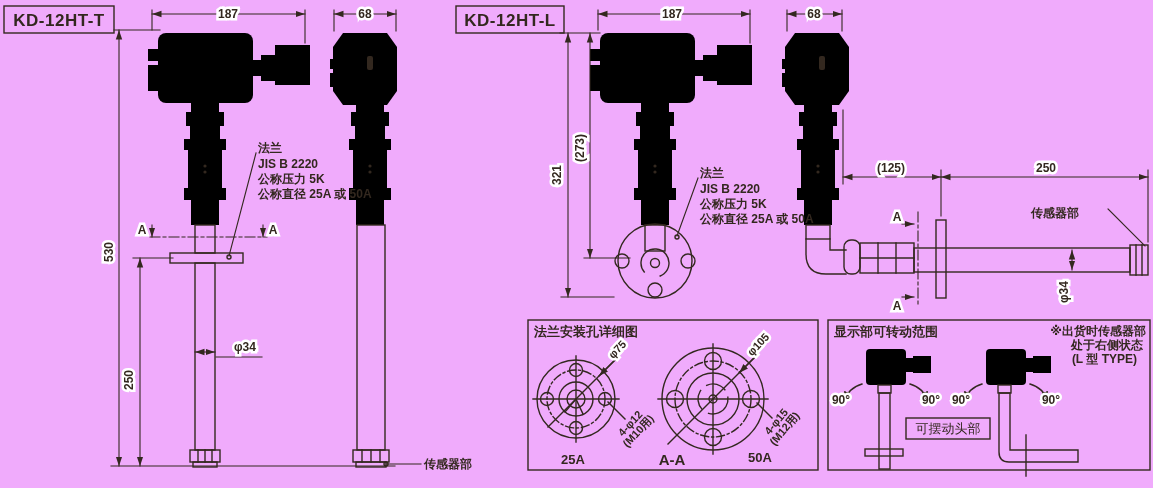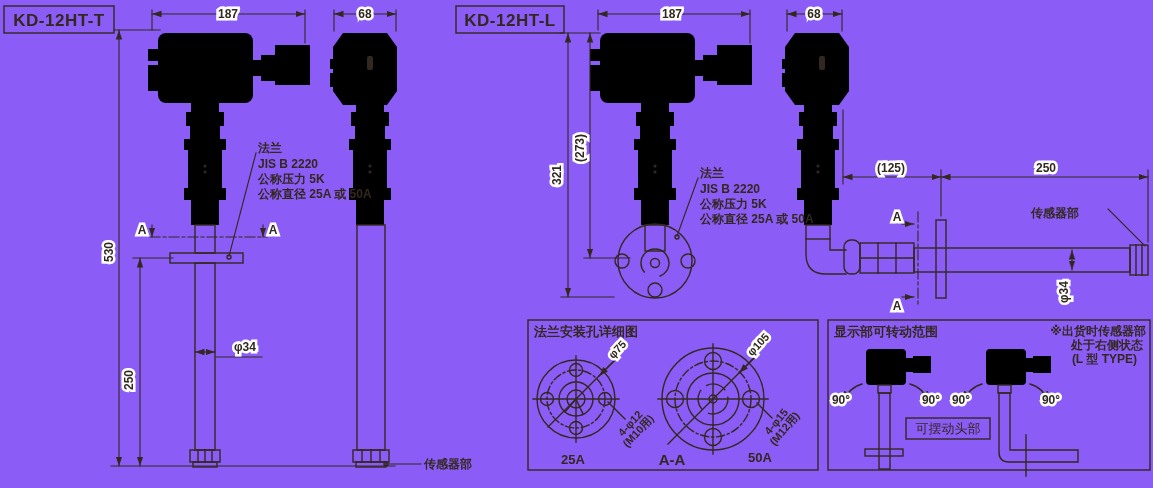--- a/index.html
+++ b/index.html
@@ -1,16 +1,16 @@
 <!DOCTYPE html>
 <html><head>
 <meta charset="utf-8">
 <style>
   html,body{margin:0;padding:0;background:#fff;}
-  #stage{position:relative;width:1153px;height:488px;background:#8b5cf6;overflow:hidden;
+  #stage{position:relative;width:1153px;height:488px;background:#f0abfc;overflow:hidden;
          font-family:"Liberation Sans","DejaVu Sans",sans-serif;}
   svg{position:absolute;left:0;top:0;}
   .draw line,.draw rect,.draw circle,.draw path,.draw polygon{
       stroke:#33281f;fill:none;stroke-width:1.4;stroke-linecap:square;}
   .thin line,.thin path{stroke-width:1.1;}
   .dim{marker-start:url(#ar);marker-end:url(#ar);}
   .ar1{marker-end:url(#ar);}
   text{fill:#33281f;font-family:"Liberation Sans","DejaVu Sans",sans-serif;
        font-weight:bold;font-size:12px;}
   .halo{paint-order:stroke;stroke:#ffffff;stroke-width:5px;}

